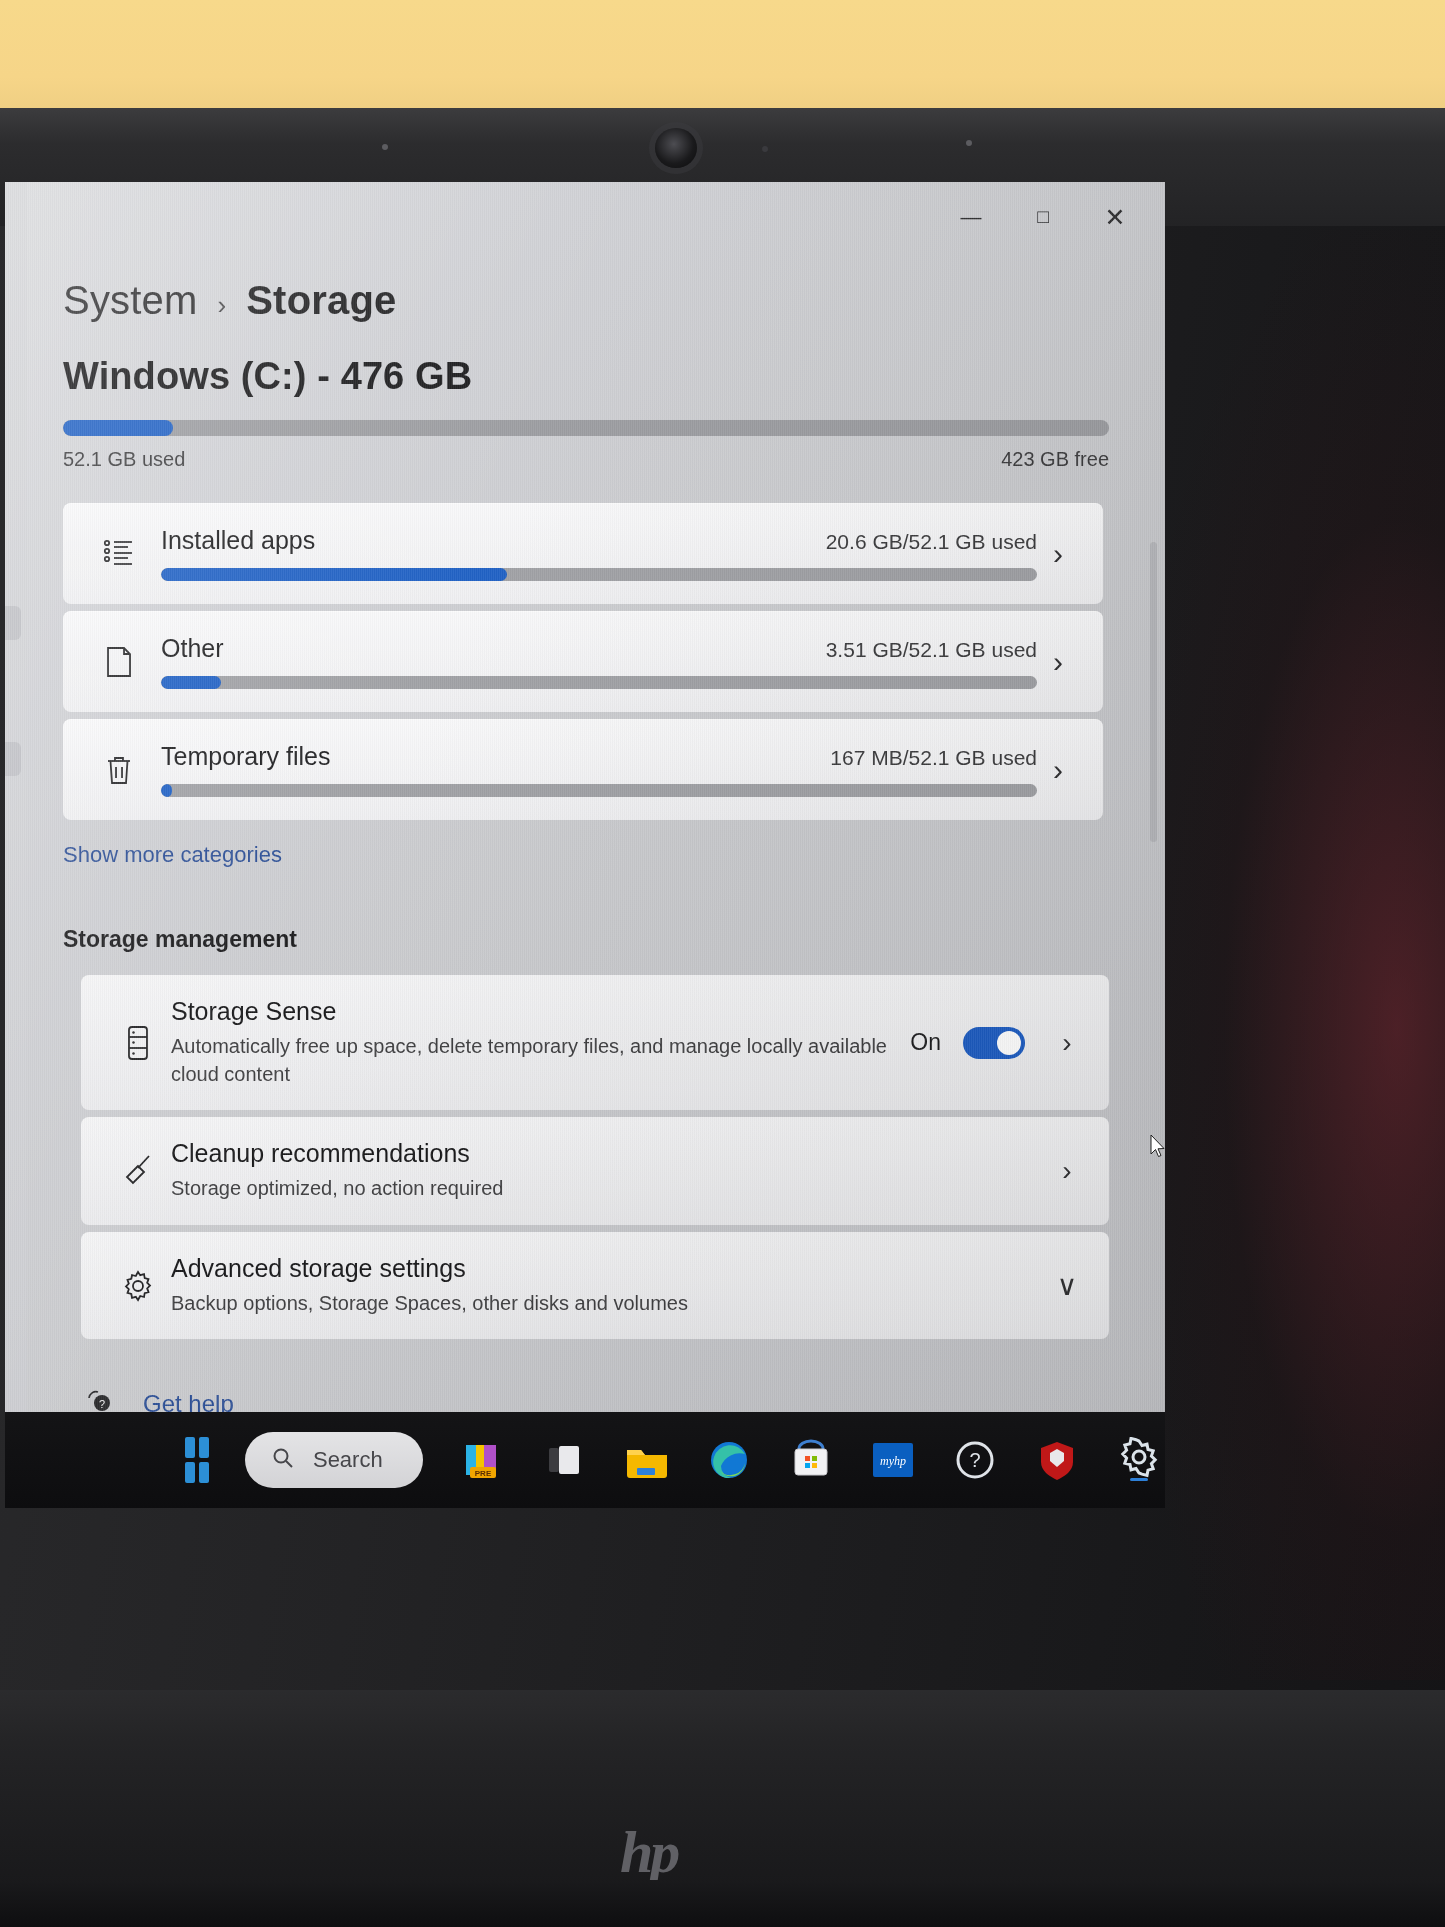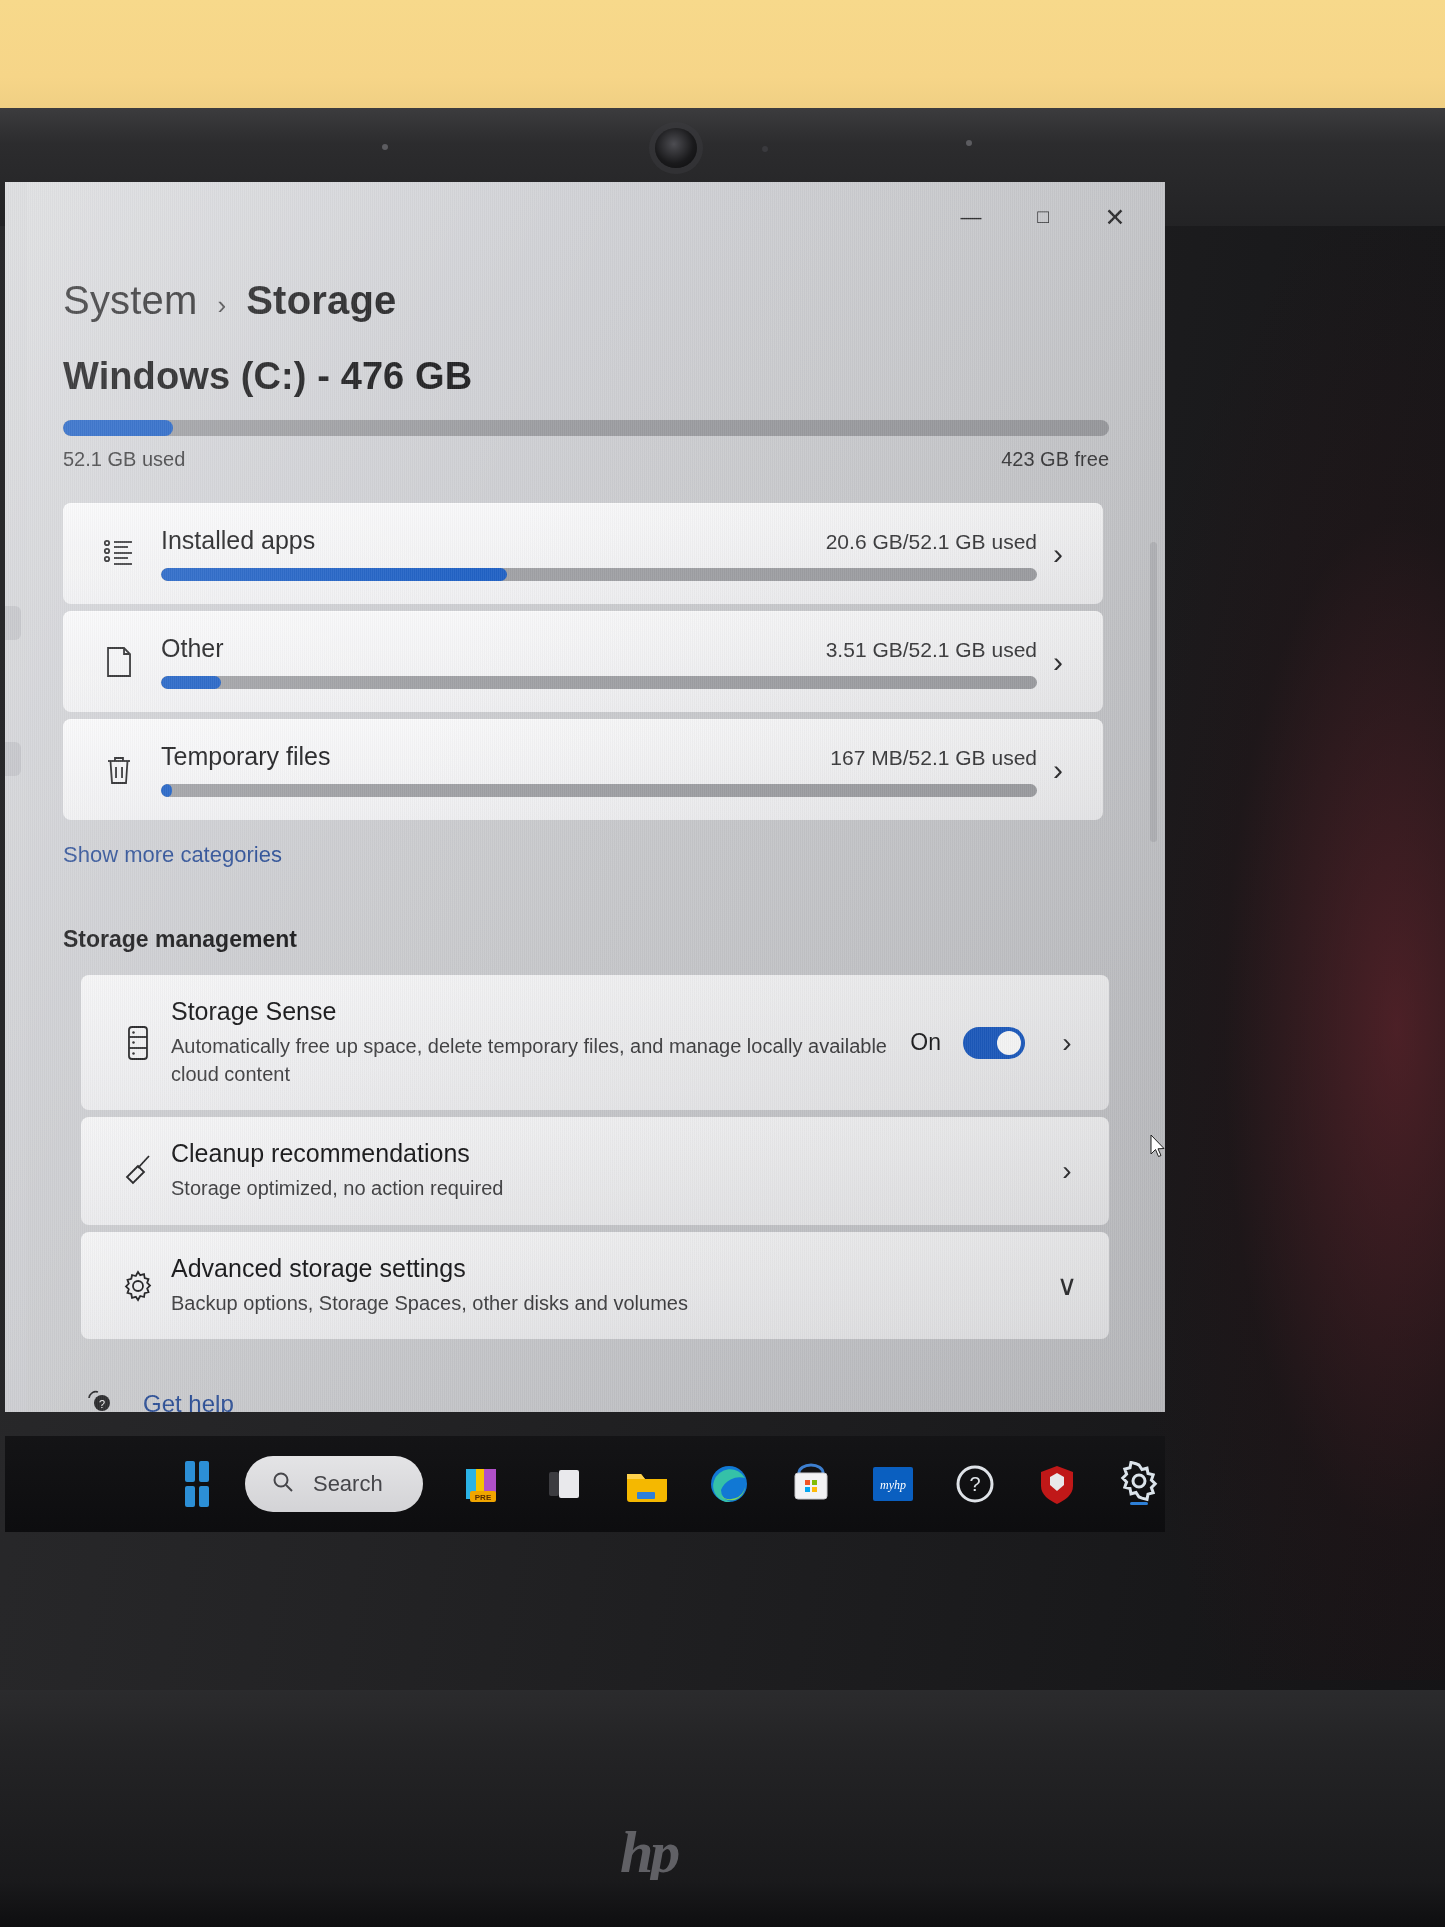--- a/index.html
+++ b/index.html
@@ -134,21 +134,21 @@
 
   .get-help { margin-top:48px; display:flex; align-items:center; gap:28px; padding-left:22px; }
   .gh-label { font-size:24px; color:#2c4f96; }
 
   .scroll-track { position:absolute; right:8px; top:355px; width:7px; height:1000px; }
   .scroll-thumb { position:absolute; right:8px; top:360px; width:7px; height:300px;
     border-radius:4px; background:#b5b6ba; }
 
   
   .taskbar { position:absolute; left:5px; top:1412px; width:1160px; height:96px;
-    background: linear-gradient(180deg, #141416 0%, #0d0d0f 100%); margin-top: 24px; }
+    background: linear-gradient(180deg, #141416 0%, #0d0d0f 100%); }
   .tb-inner { position:absolute; left:0; top:0; right:0; bottom:0; display:flex;
     align-items:center; padding-left:180px; gap:0; }
   .tb-start { width:46px; height:46px; display:grid; grid-template-columns:1fr 1fr;
     grid-template-rows:1fr 1fr; gap:4px; }
   .tb-start span { background:#2c8fd6; border-radius:2px; }
   .tb-search { margin-left:36px; width:318px; height:56px; border-radius:28px;
     background: linear-gradient(180deg,#e4e4e6,#d3d3d6); display:flex; align-items:center;
     padding-left:26px; gap:18px; }
   .tb-search-label { font-size:22px; color:#46464a; }
   .tb-apps { margin-left:34px; display:flex; align-items:center; gap:30px; }

